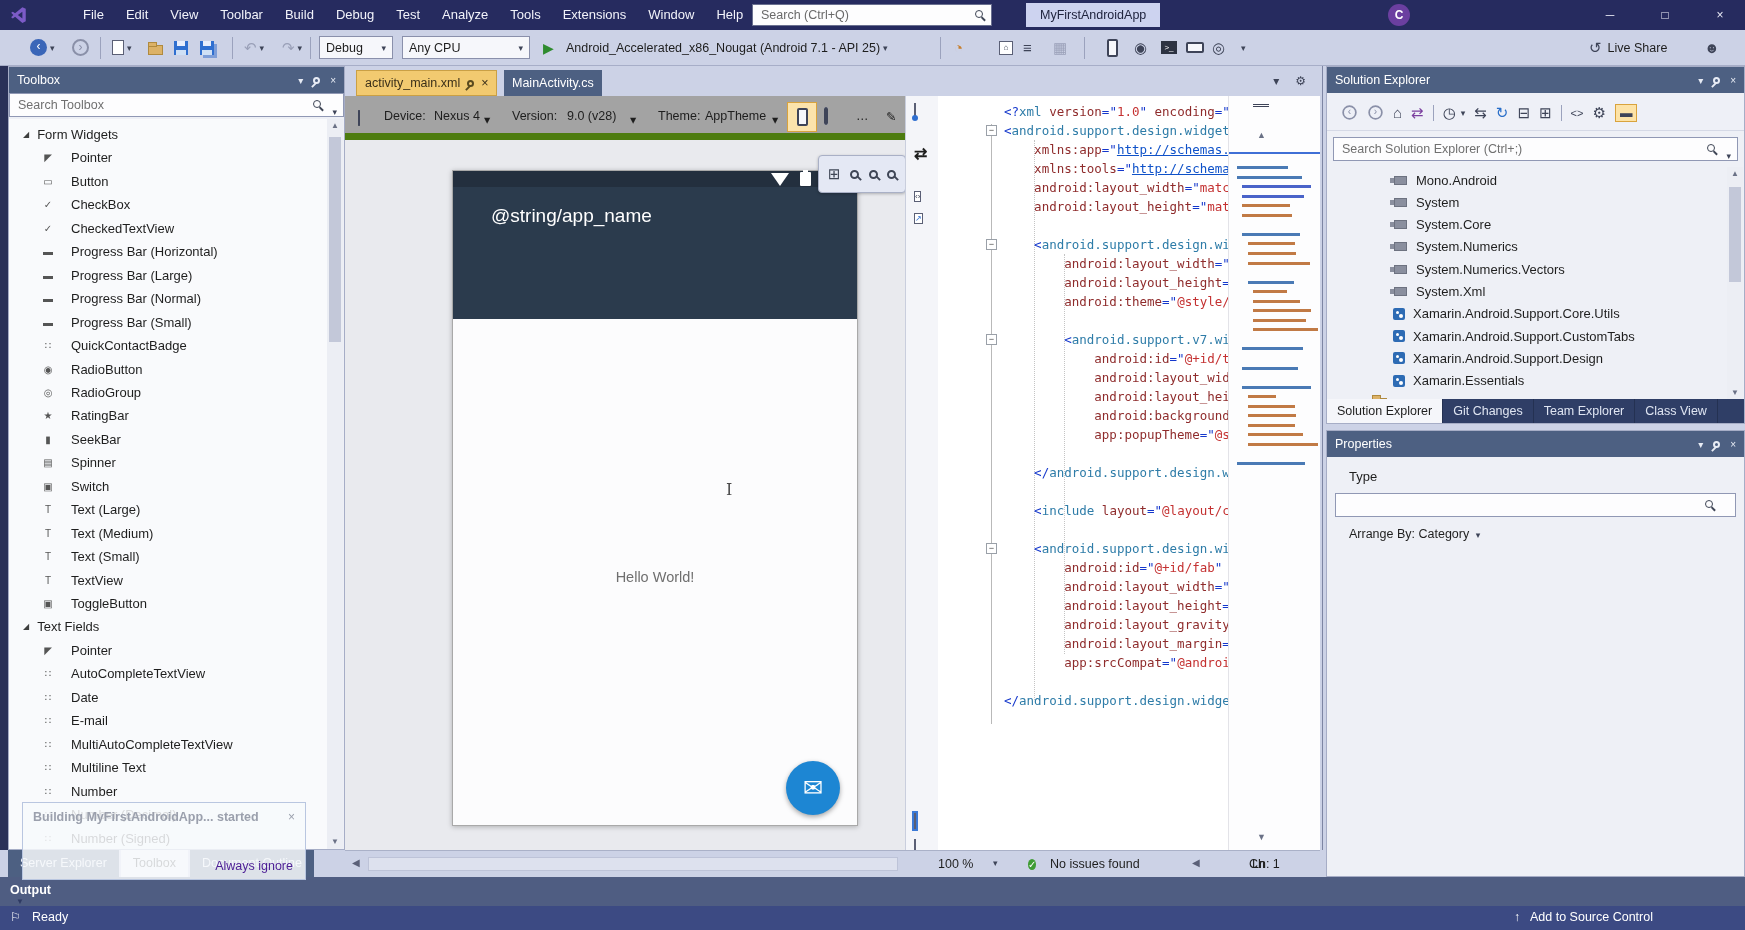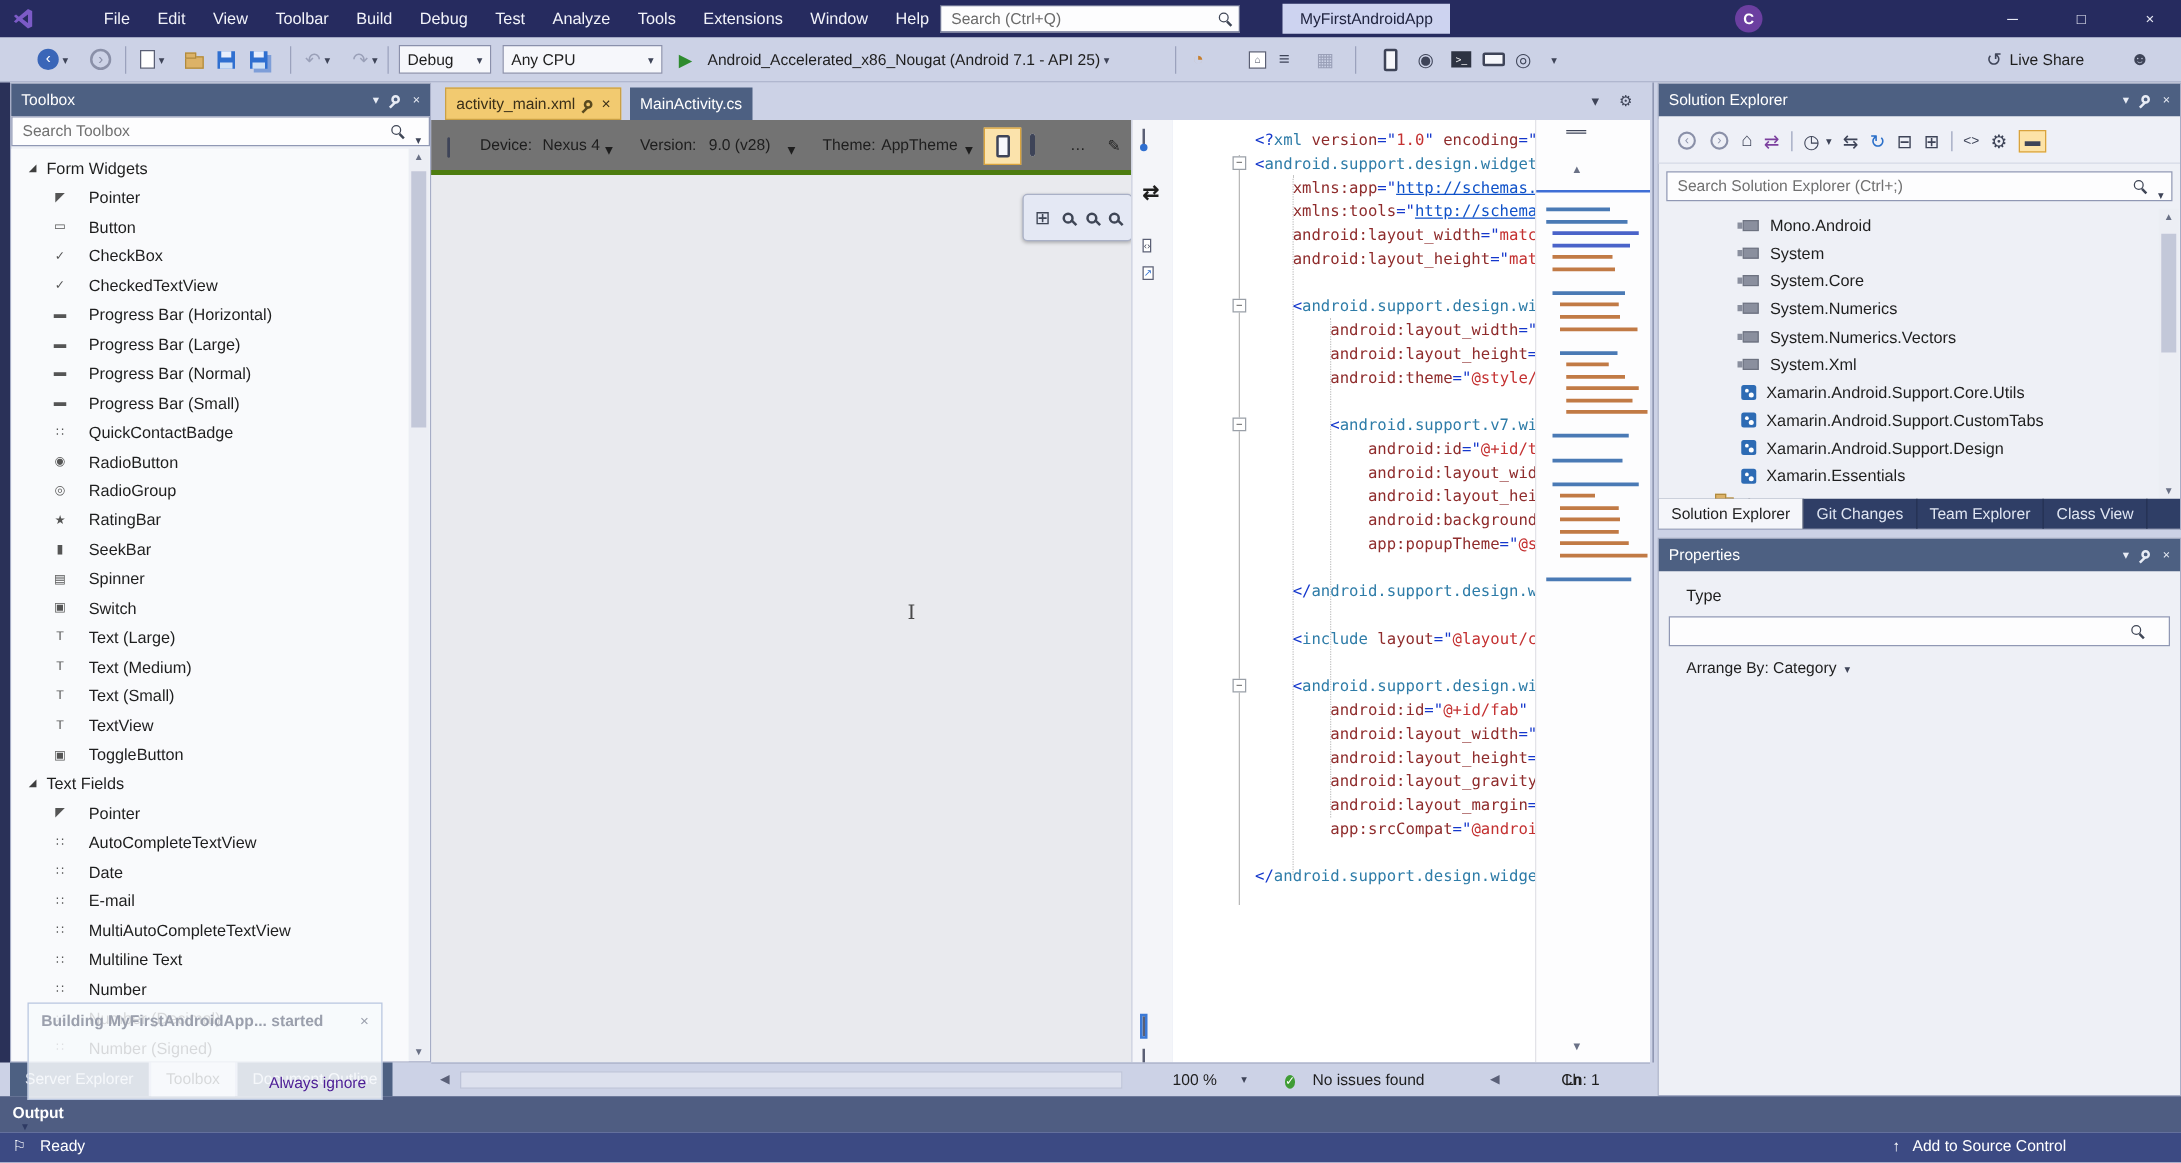--- a/index.html
+++ b/index.html
@@ -82,21 +82,21 @@
   #statusbar .src { position:absolute; left:1530px; top:4px; font-size:12.5px; }
   #statusbar .srcarrow { position:absolute; left:1514px; top:4px; font-size:12px; }
 
   
   #doc-tabs { position:absolute; left:345px; top:66px; width:975px; height:30px; background:#ccd2e6; }
   .dtab { position:absolute; top:4px; height:26px; line-height:26px; padding:0 8px; font-size:12.5px; display:flex; align-items:center; gap:7px; }
   .dtab.amber { left:11px; background:#f2ca70; border:1px solid #caa045; color:#3b3019; }
   .dtab.slate { left:159px; background:#4d6082; color:#fff; }
   #doc-tabs .tb-right { position:absolute; right:14px; top:8px; color:#3e4458; display:flex; gap:16px; font-size:12px; }
 
-  #device-bar { position:absolute; left:345px; top:96px; width:560px; height:44px; background:#737373; border-bottom:4px solid #4d7c0f; }
+  #device-bar { position:absolute; left:345px; top:96px; width:560px; height:44px; background:#a3a3a3; border-bottom:7px solid #4d7c0f; }
   #device-bar .db { position:absolute; top:13px; font-size:12.5px; color:#1e1e1e; }
   .batt-dark { width:18px; height:11px; border:1.5px solid #3e4458; border-radius:2px; background:#3e4458; }
   .hlbox { position:absolute; top:6px; width:30px; height:30px; background:#fbe3ac; border:1px solid #d9a33d; display:flex; align-items:center; justify-content:center; }
 
   #canvas { position:absolute; left:345px; top:140px; width:560px; height:710px; background:#e9eaee; overflow:hidden; }
   #phone { position:absolute; left:107px; top:30px; width:406px; height:656px; background:#fcfcfd; border:1px solid #a9a9a9; box-shadow:0 1px 5px rgba(0,0,0,.25); }
   #ph-status { position:absolute; left:0; top:0; width:100%; height:16px; background:#232f3e; }
   #ph-appbar { position:absolute; left:0; top:16px; width:100%; height:132px; background:#2b3b4d; }
   #ph-title { position:absolute; left:38px; top:34px; color:#fff; font-size:19px; }
   .wifi { position:absolute; width:0; height:0; border-left:9px solid transparent; border-right:9px solid transparent; border-top:13px solid #fff; }
@@ -474,20 +474,29 @@
   <span class="db caret" style="left:424px;top:16px">▾</span>
   <span class="hlbox" style="left:442px">
       <span class="phone-ic"></span>
     </span>
   <span class="db" style="left:479px;top:13px"><span class="phone-ic land"></span></span>
   <span class="db" style="left:511px">…</span>
   <span class="db" style="left:541px">✎</span>
 </div>
 
 <div id="canvas">
+  <div id="phone">
+    <div id="ph-status"></div>
+    <div id="ph-appbar"></div>
+    <div id="ph-title">@string/app_name</div>
+    <span class="wifi" style="left:318px;top:2px"></span>
+    <span class="batt-w" style="left:347px;top:1px"></span>
+    <div id="ph-hello">Hello World!</div>
+    <div id="fab"><span>✉</span></div>
+  </div>
   <div id="ibeam">I</div>
   <div id="zoom-panel">
     <span style="font-size:15px;color:#3f4656">⊞</span>
     <span class="mag"></span>
     <span class="mag"></span>
     <span class="mag"></span>
   </div>
 </div>
 
 <div id="side-strip">

